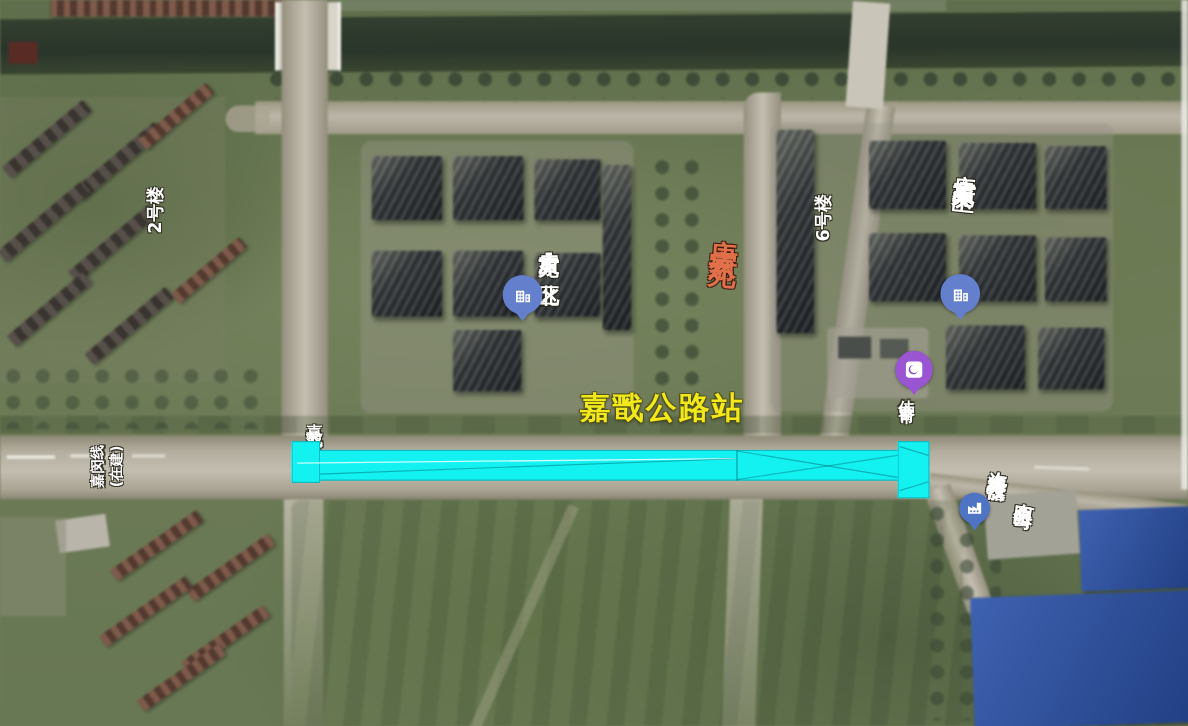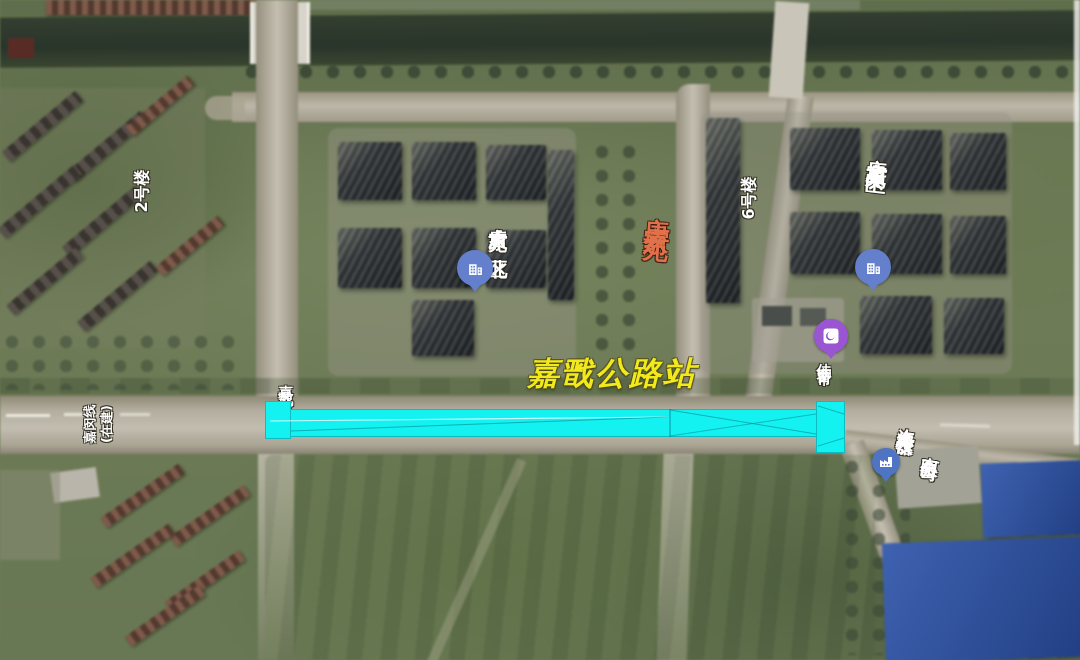--- a/index.html
+++ b/index.html
@@ -32,23 +32,23 @@
   .overlay{position:absolute;inset:0;z-index:6;pointer-events:none;}
   .ov{position:absolute;background:var(--overlay-cyan,#14f1f1);
       box-shadow:inset 0 0 0 1px rgba(0,110,120,.4);}
   
   .lbl{position:absolute;color:var(--label-white,#fff);font-weight:700;white-space:nowrap;
        text-shadow:-1px -1px 0 rgba(45,42,30,.85),1px -1px 0 rgba(45,42,30,.85),
                    -1px 1px 0 rgba(45,42,30,.85),1px 1px 0 rgba(45,42,30,.85);}
   .vtext{writing-mode:vertical-rl;text-orientation:upright;}
   .rot90{transform:translate(-50%,-50%) rotate(-90deg);}
   .z4{z-index:4;} .z7{z-index:7;} .z9{z-index:9;}
-  .station-lbl{color:var(--station-label-yellow,#f2e91d);font-size:32px;letter-spacing:2px;
+  .station-lbl{color:var(--station-label-yellow,#f2e91d);font-size:28px;letter-spacing:2px;
        text-shadow:-1px -1px 0 rgba(80,75,20,.7),1px -1px 0 rgba(80,75,20,.7),
-                   -1px 1px 0 rgba(80,75,20,.7),1px 1px 0 rgba(80,75,20,.7),0 2px 3px rgba(0,0,0,.35);font-style:italic;}
+                   -1px 1px 0 rgba(80,75,20,.7),1px 1px 0 rgba(80,75,20,.7),0 2px 3px rgba(0,0,0,.35);}
   
   .pin{position:absolute;z-index:8;display:flex;align-items:center;justify-content:center;
        border-radius:50%;background:var(--c);box-shadow:0 1px 3px rgba(0,0,0,.4);}
   .pin::after{content:"";position:absolute;top:100%;left:50%;transform:translateX(-50%);margin-top:-3px;
        border:7px solid transparent;border-top:9px solid var(--c);}
   .pin svg{position:relative;z-index:1;}
   .company{display:flex;gap:4px;transform:rotate(9deg);transform-origin:top left;}
   .company span{writing-mode:vertical-rl;text-orientation:upright;letter-spacing:2px;}
 </style>
 </head>

